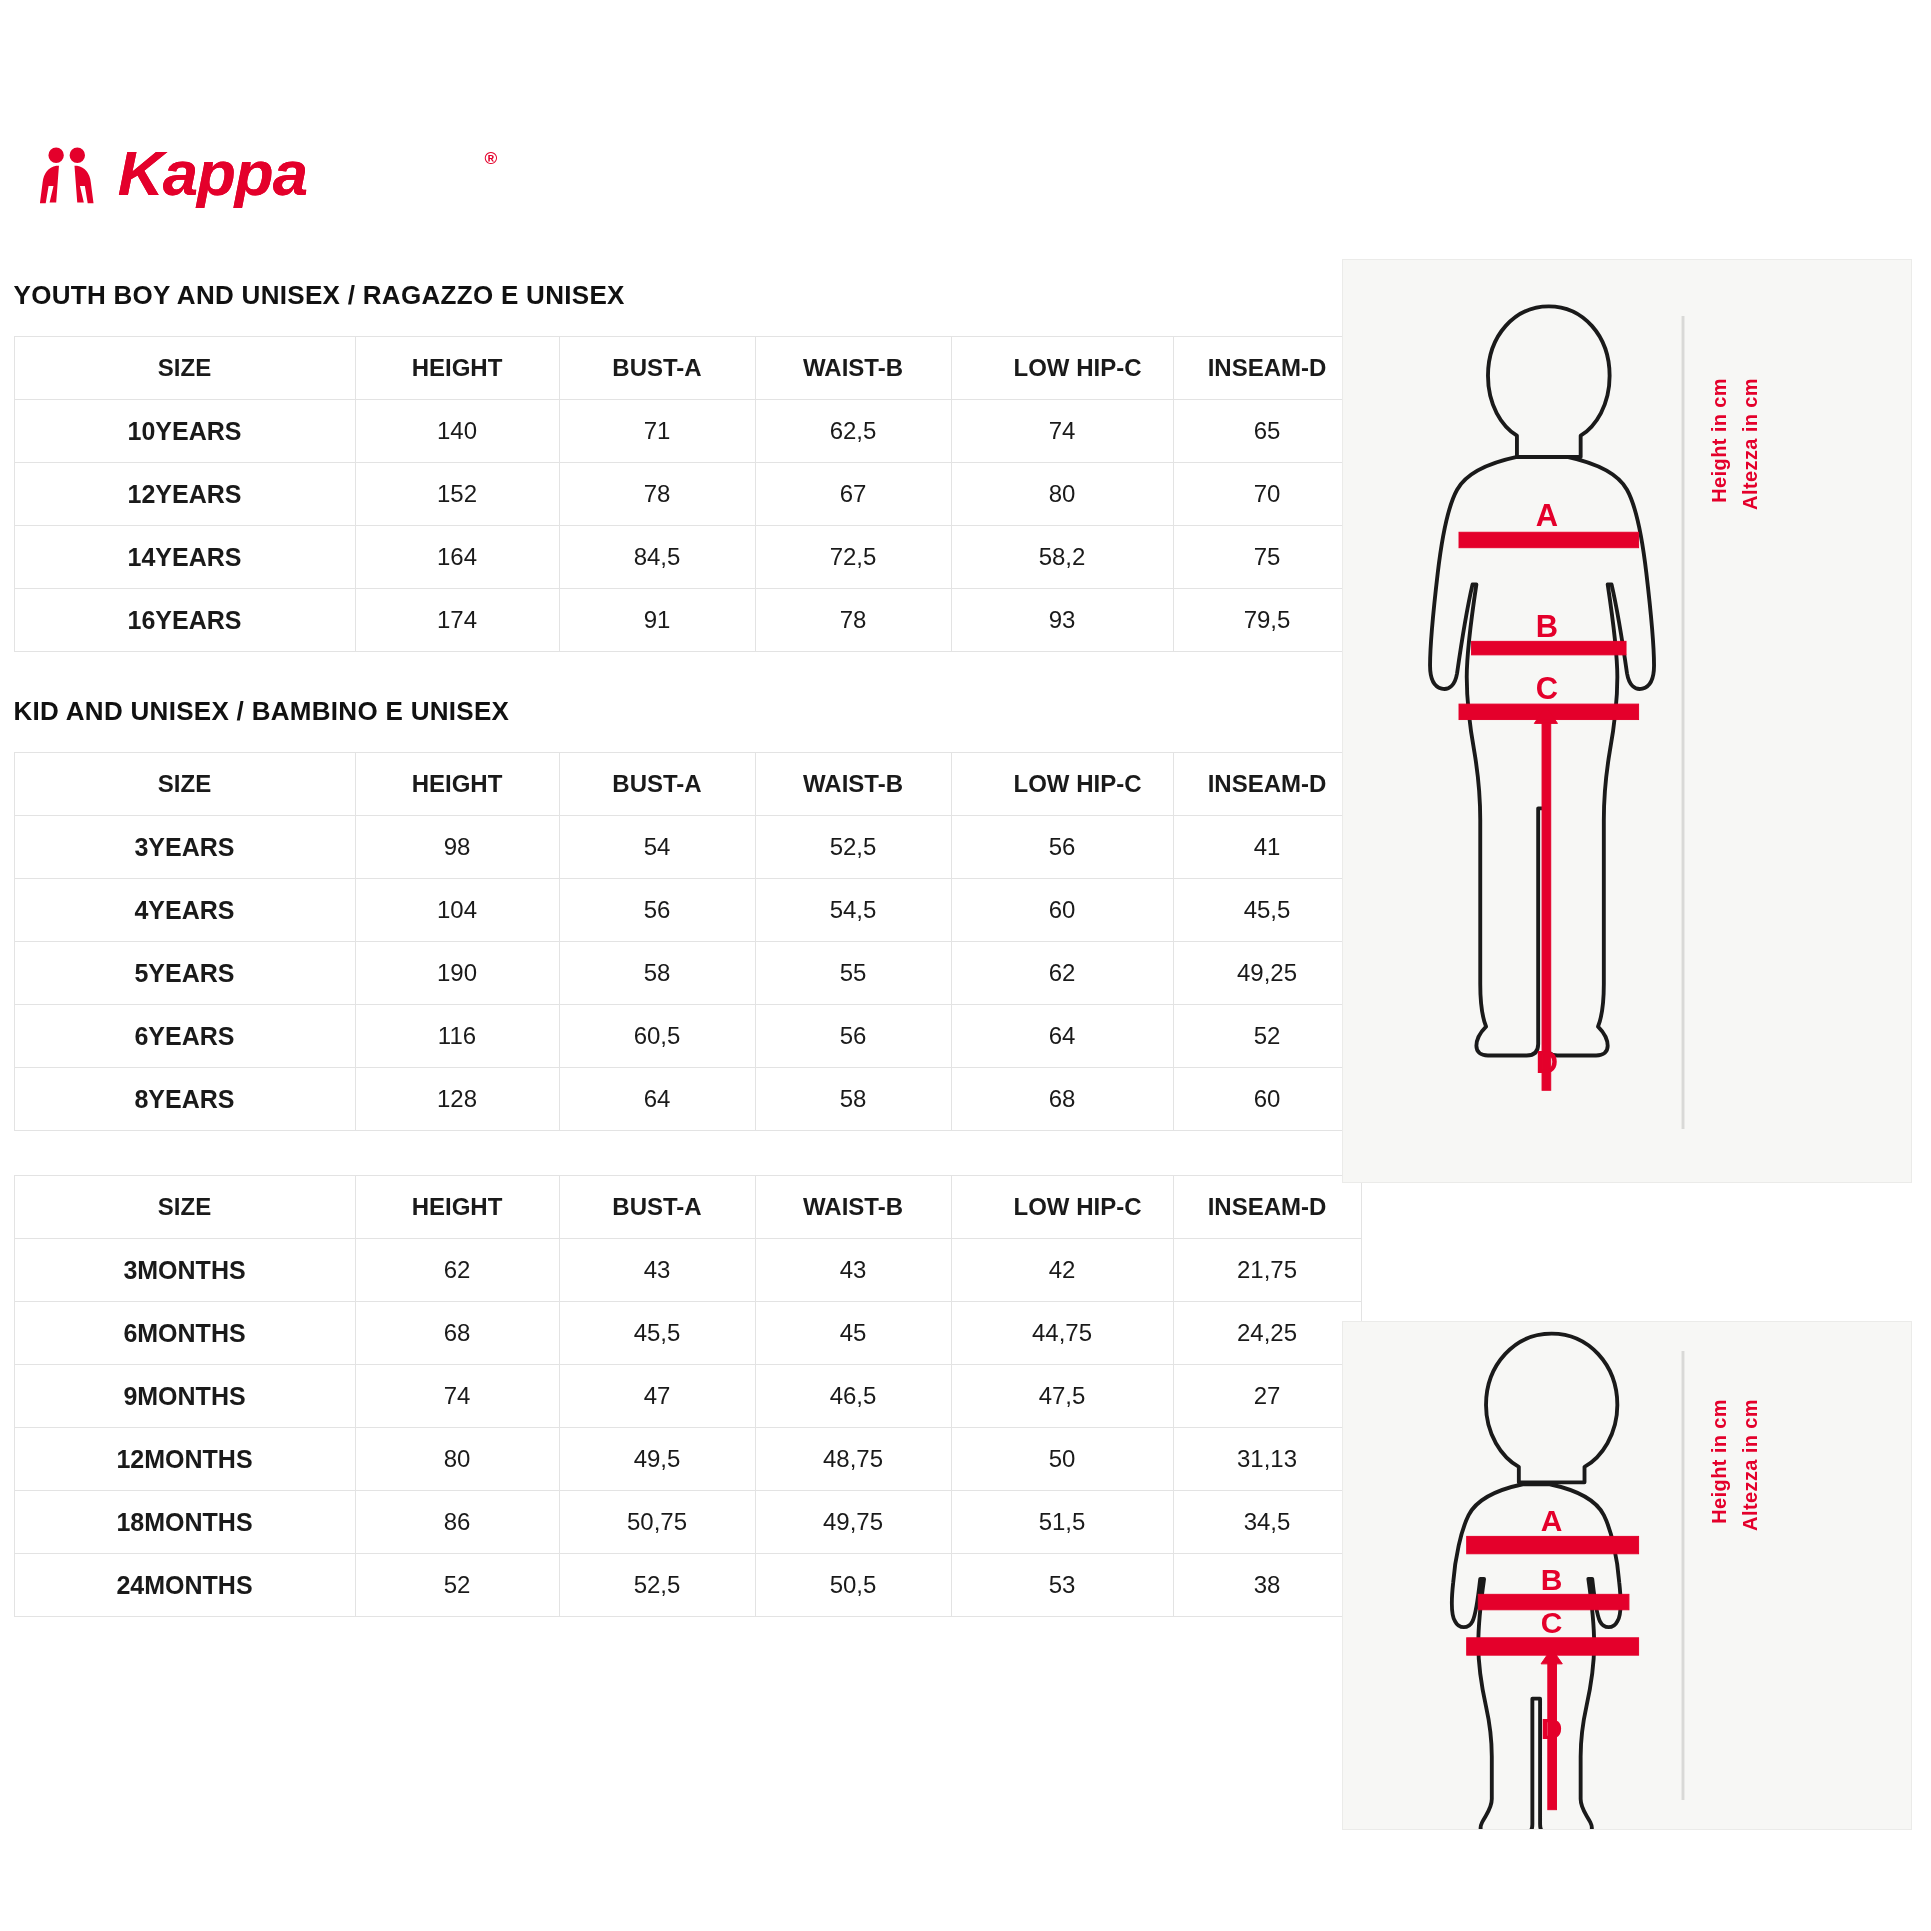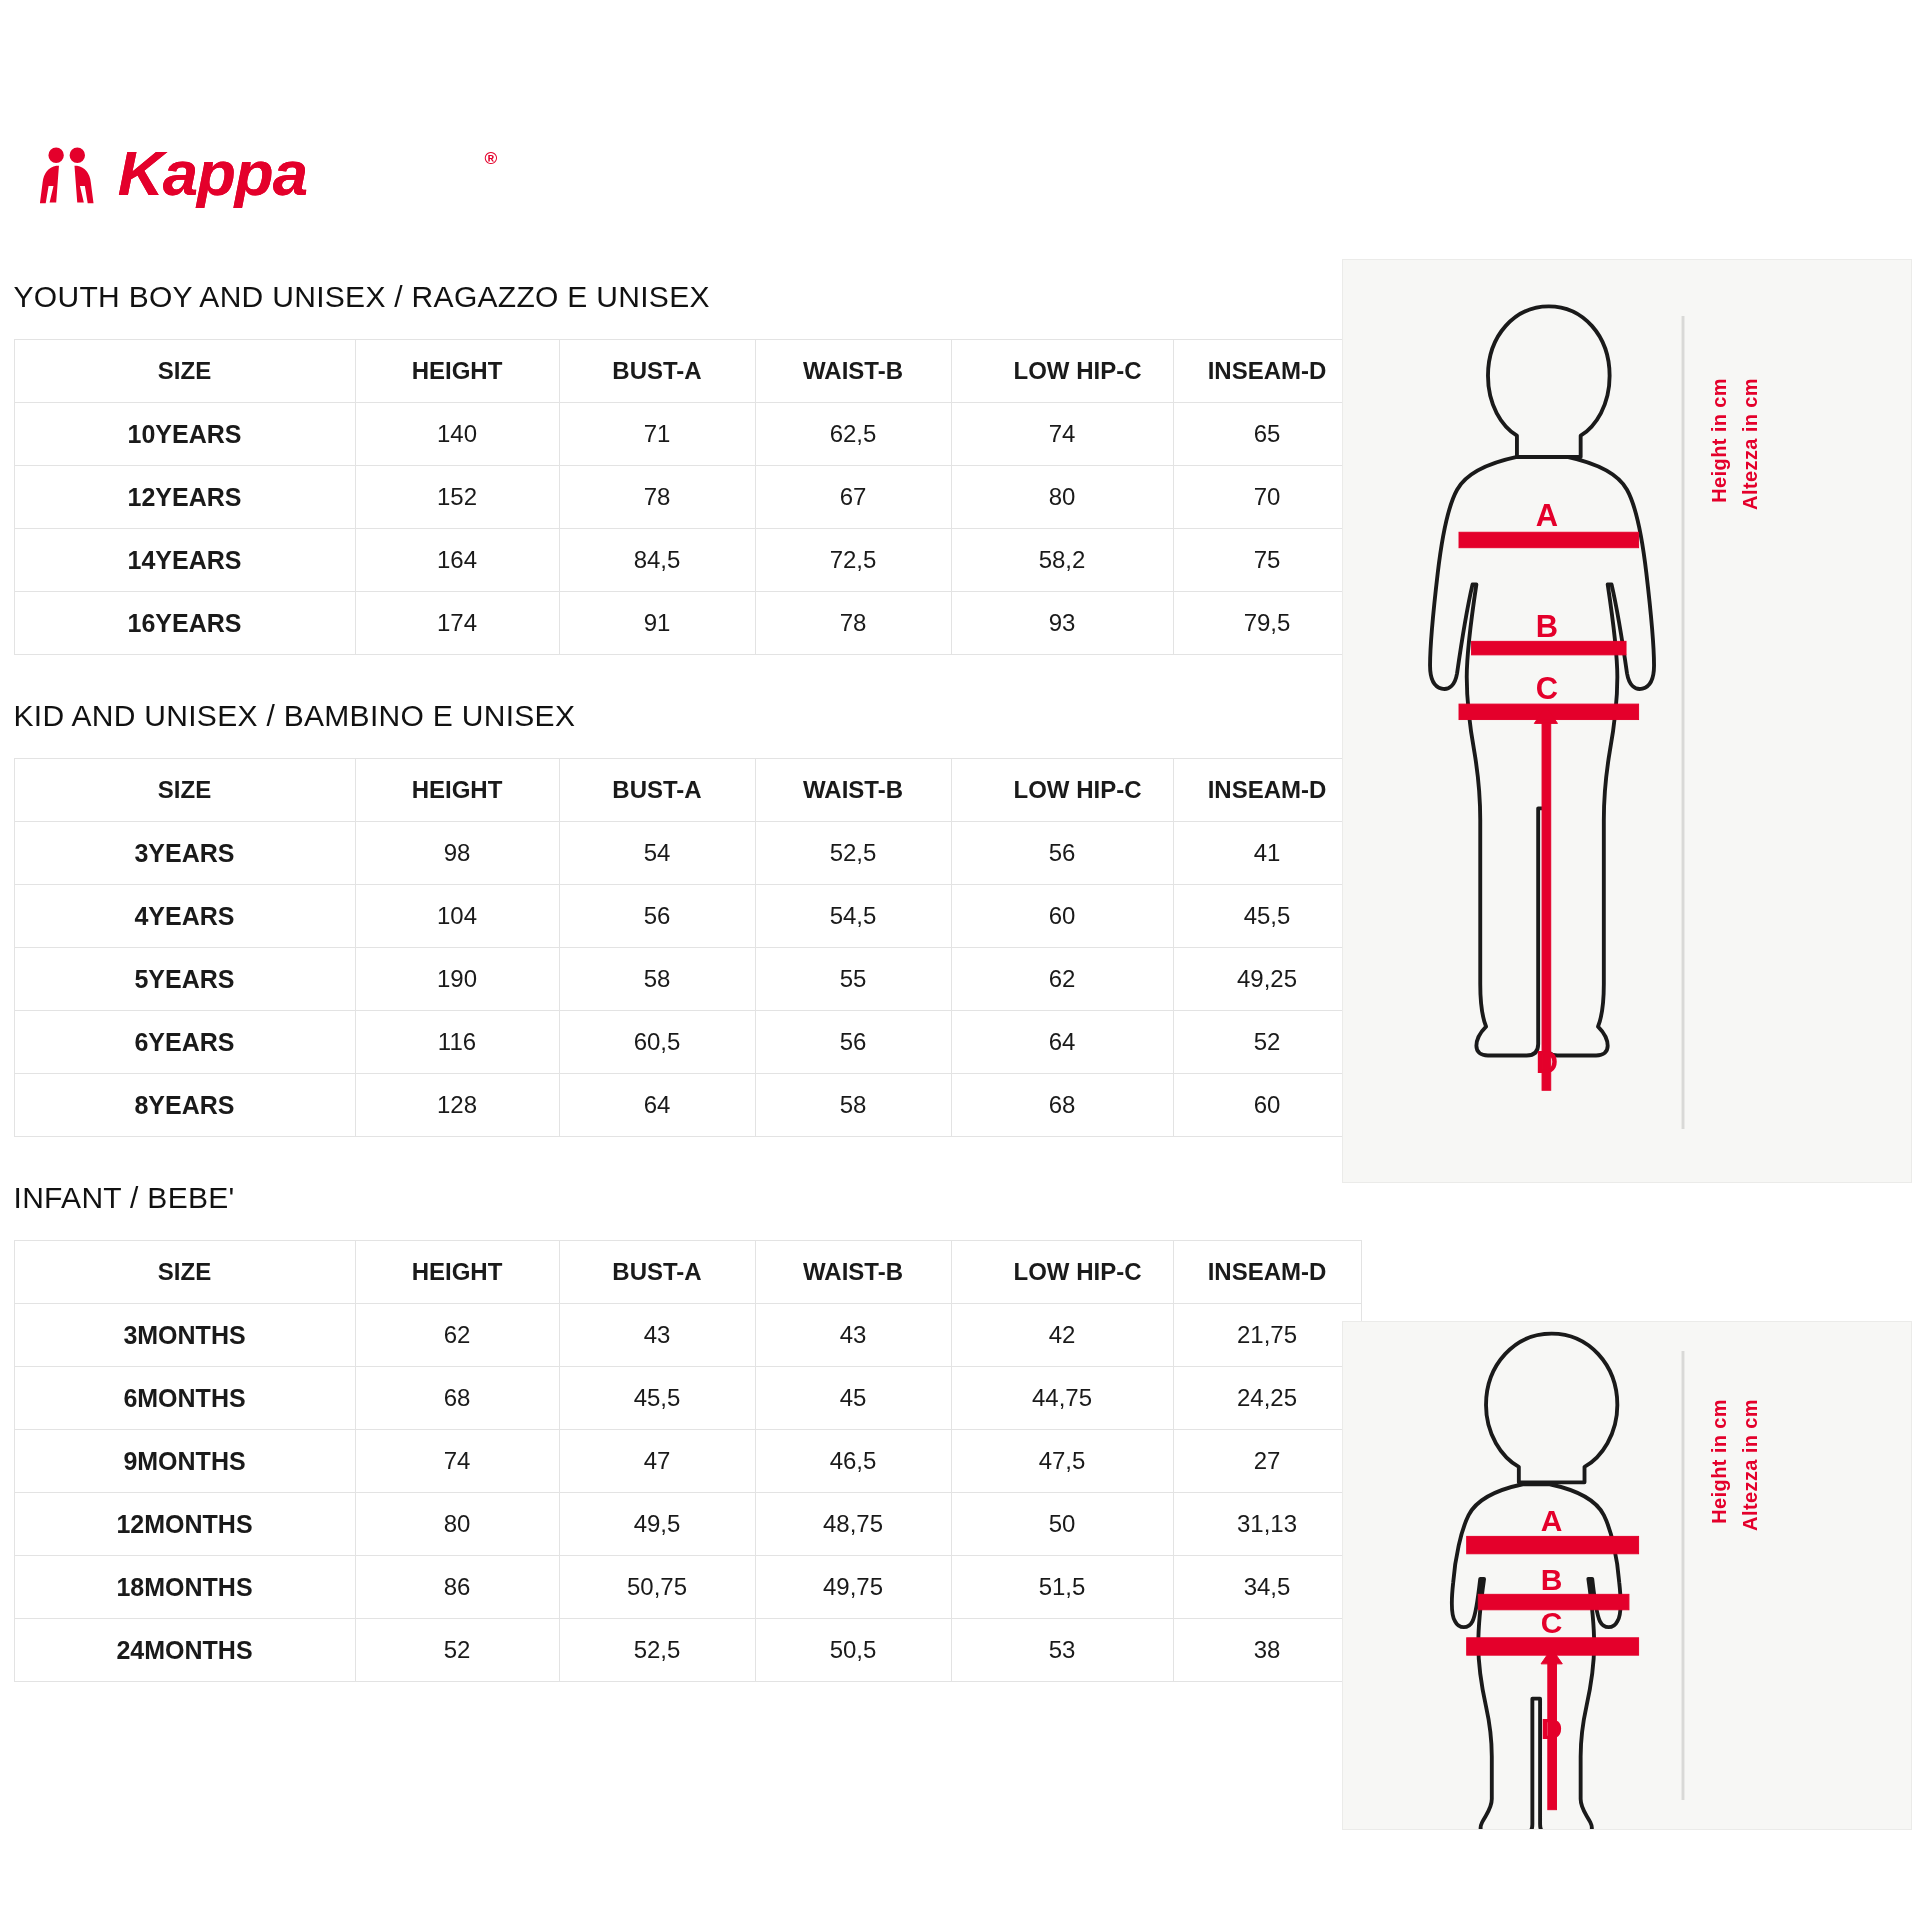--- a/index.html
+++ b/index.html
@@ -32,22 +32,22 @@
   .logo-svg { display: block; }
 
   
   .content {
     position: absolute;
     left: 13.5px;
     top: 280px;
     width: 1299px;
   }
   .section-title {
-    font-size: 30px;
-    font-weight: normal;
+    font-size: 26px;
+    font-weight: bold;
     letter-spacing: 0.3px;
     color: #111;
     margin: 0 0 25px 0;
   }
   .section {
     margin-bottom: 44px;
   }
   table.size-table {
     border-collapse: collapse;
     width: 1299px;
@@ -236,21 +236,20 @@
             <td>64</td>
             <td>58</td>
             <td>68</td>
             <td>60</td>
           </tr>
         </tbody>
       </table>
     </div>
 
     <div class="section">
-      <h2 class="section-title">INFANT / BEBE'</h2>
       <table class="size-table">
         <thead>
           <tr>
             <th class="col-size">SIZE</th>
             <th class="col-height">HEIGHT</th>
             <th class="col-bust">BUST-A</th>
             <th class="col-waist">WAIST-B</th>
             <th class="col-hip">LOW HIP-C</th>
             <th class="col-inseam">INSEAM-D</th>
           </tr>

